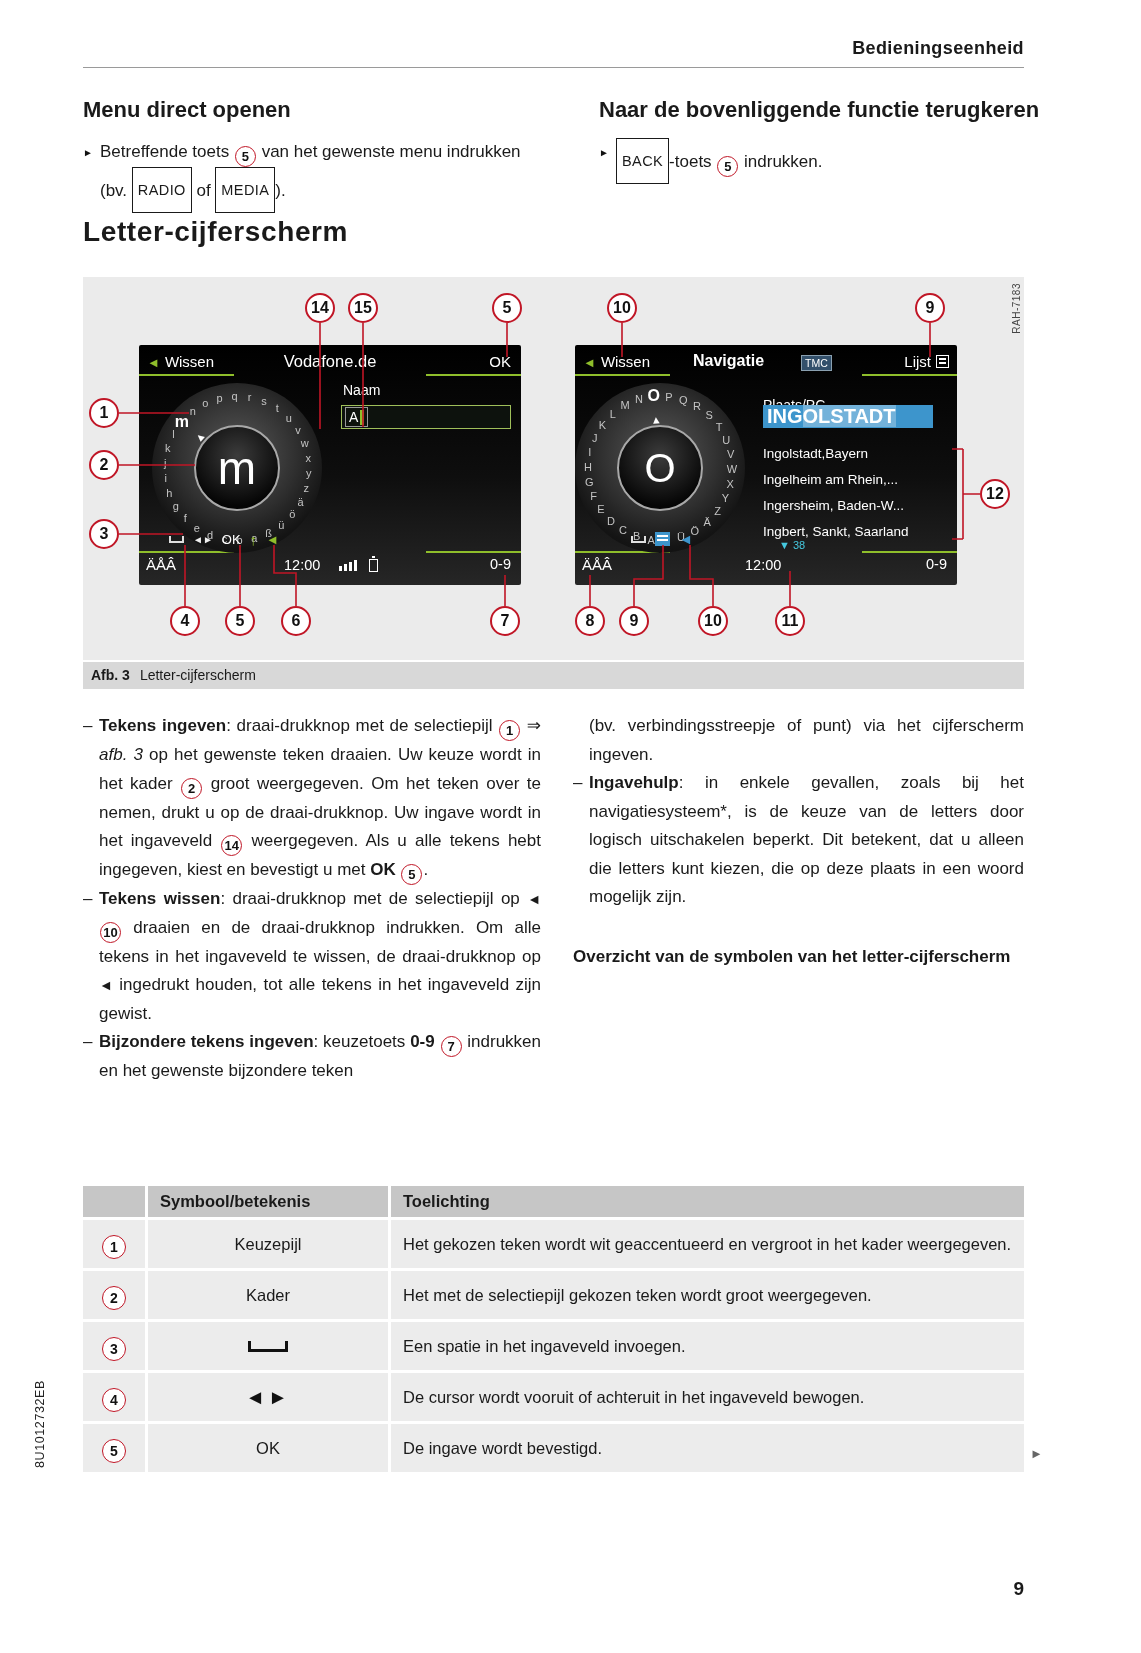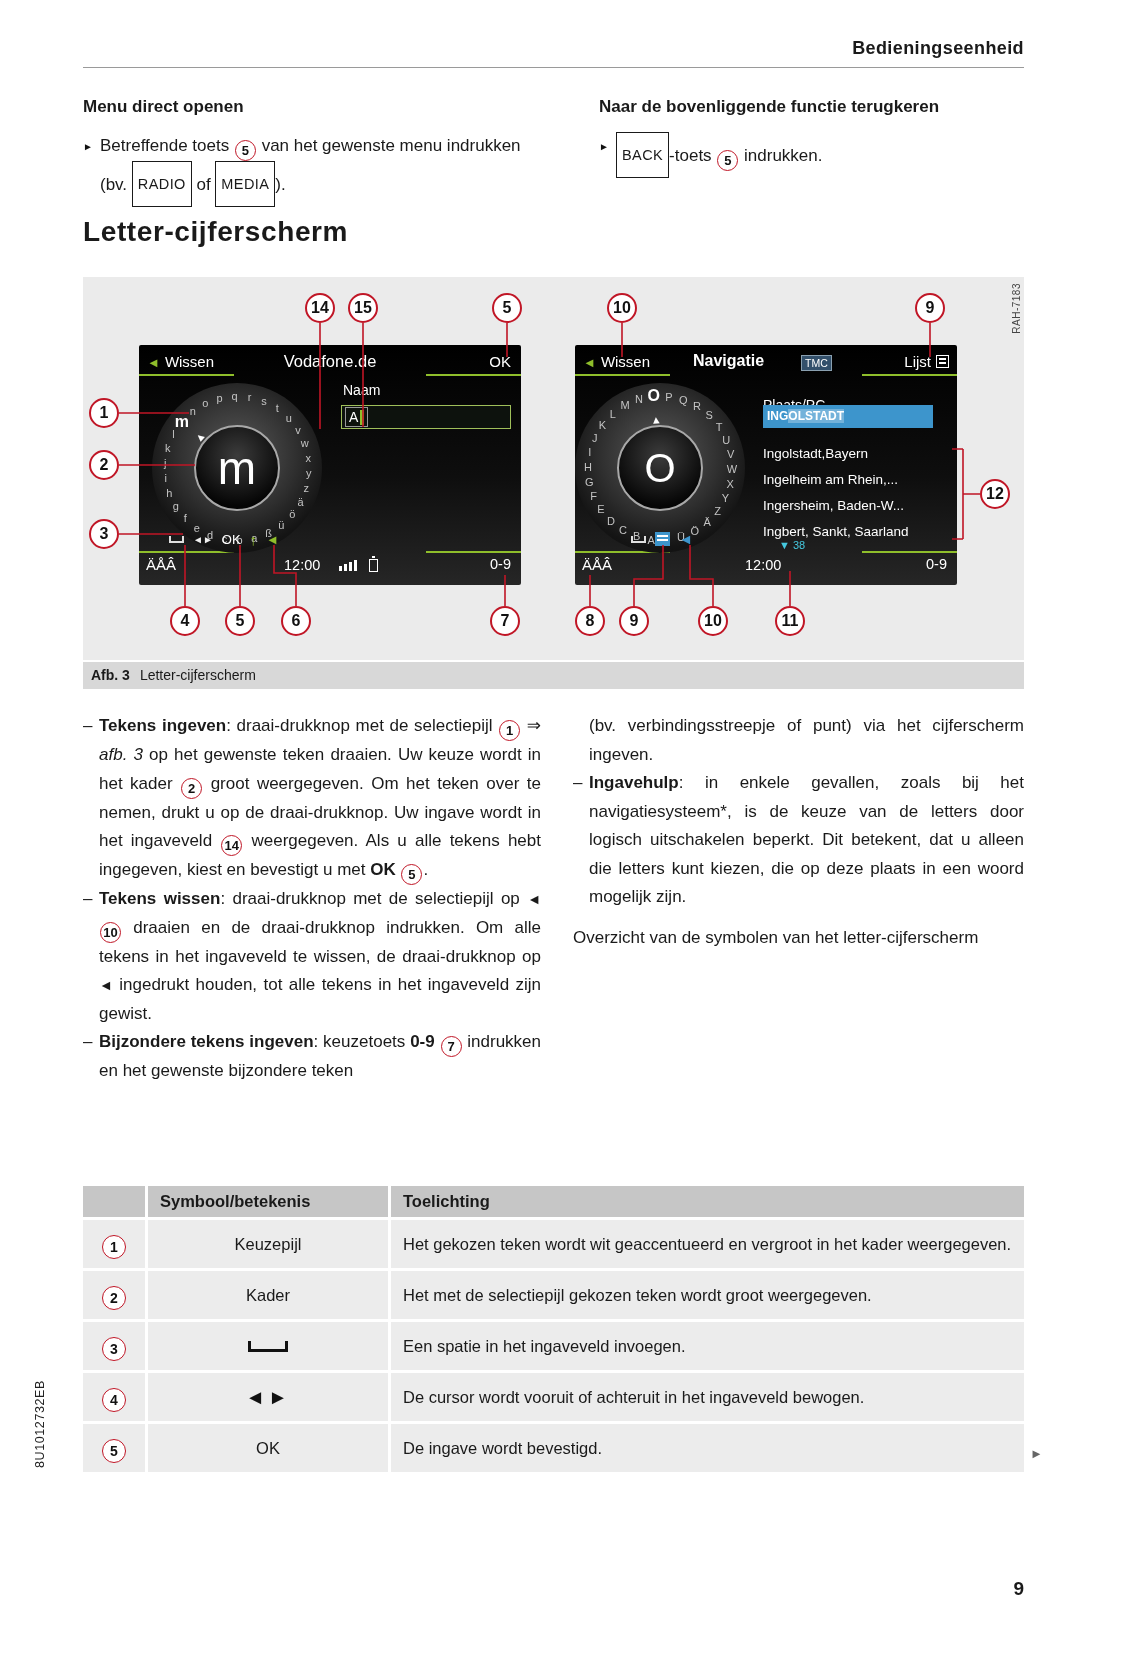--- a/index.html
+++ b/index.html
@@ -17,21 +17,21 @@
     font-weight:bold; font-size:18px; letter-spacing:0.4px; }
   .header-rule { position:absolute; top:67px; left:83px; width:941px; height:1px; background:#9a9a9a; }
   .page-num { position:absolute; top:1578px; left:924px; width:100px; text-align:right;
     font-size:19px; font-weight:bold; }
   .doc-code { position:absolute; left:33px; top:1468px; transform:rotate(-90deg);
     transform-origin:0 0; font-size:12.5px; color:#222; letter-spacing:0.6px; white-space:nowrap; }
 
   
   .intro-left  { position:absolute; top:97px; left:83px;  width:458px; }
   .intro-right { position:absolute; top:97px; left:599px; width:451px; }
-  .intro-h { font-size:17px; font-weight:bold; margin-bottom:15px; }
+  .intro-h { font-size:22px; font-weight:bold; margin-bottom:15px; }
   .bullet { position:relative; padding-left:17px; font-size:17px; line-height:28px; }
   .bmark { position:absolute; left:0; top:1px; font-size:10px; color:#111; }
 
   .section-title { position:absolute; top:216px; left:83px; font-size:28px;
     font-weight:bold; letter-spacing:0.6px; }
 
   
   .co { display:inline-flex; align-items:center; justify-content:center;
     width:21px; height:21px; border:1.7px solid #c01626; border-radius:50%;
     font-size:13px; font-weight:bold; line-height:1; vertical-align:-4px;
@@ -77,21 +77,21 @@
   .gl-bl { left:0; top:206px; width:95px; } .gl-br { right:0; top:206px; width:95px; }
 
   .naam   { position:absolute; left:204px; top:37px; color:#fff; font-size:14px; }
   .plaats { position:absolute; left:188px; top:52px; color:#fff; font-size:14px; }
   .inputL { position:absolute; left:202px; top:60px; width:170px; height:24px;
     border:1px solid #9fbf5a; background:#0d120d; display:flex; align-items:center; padding-left:3px; }
   .char-cell { border:1px solid #999; color:#fff; font-size:14px; padding:0 3px;
     display:inline-flex; align-items:center; height:20px; }
   .cursor-blk { width:4px; height:15px; background:#8fbe2b; margin-left:2px; display:inline-block; }
   .inputR { position:absolute; left:188px; top:60px; width:170px; height:23px;
-    background:#3d95cc; color:#fff; font-size:12px; line-height:23px; padding-left:4px; font-weight:bold; }
+    background:#3d95cc; color:#fff; font-size:20px; line-height:23px; padding-left:4px; font-weight:bold; }
   .inputR .comp { background:rgba(255,255,255,0.28); }
   .results { position:absolute; left:188px; top:96px; color:#fff; font-size:13.5px; line-height:26px; }
 
   .dial { position:absolute; width:170px; height:170px; border-radius:50%;
     background:radial-gradient(circle at 50% 42%, #5a5a5a 0%, #303030 45%, #141414 72%, #0a0a0a 100%); }
   #dial-left { left:13px; top:38px; } #dial-right { left:0; top:38px; }
   .hub { position:absolute; left:50%; top:50%; transform:translate(-50%,-50%);
     width:86px; height:86px; border-radius:50%; border:2px solid #a8a8a8;
     background:radial-gradient(circle at 50% 35%, #3c3c3c, #050505 75%);
     display:flex; align-items:center; justify-content:center; color:#fff; }
@@ -127,21 +127,21 @@
     display:flex; align-items:center; gap:3px; }
 
   
   .body-left  { position:absolute; top:712px; left:83px;  width:458px; font-size:17px;
     line-height:28.5px; text-align:justify; }
   .body-right { position:absolute; top:712px; left:573px; width:451px; font-size:17px;
     line-height:28.5px; text-align:justify; }
   .dash-item { position:relative; padding-left:16px; }
   .dash { position:absolute; left:0; }
   .cont-para { padding-left:16px; }
-  .subhead { font-weight:normal; margin:12px 0 13px 0; text-align:left; line-height:27px; }
+  .subhead { font-weight:bold; margin:31px 0 13px 0; text-align:left; line-height:27px; }
   .closing { text-align:left; }
 
   
   .sym-table { position:absolute; top:1183px; left:83px; width:941px;
     border-collapse:separate; border-spacing:0 3px; font-size:16.5px; table-layout:fixed; }
   .sym-table th { background:#c6c6c6; font-weight:bold; text-align:left;
     padding:6px 12px; border-right:3px solid #fff; }
   .sym-table th:last-child { border-right:none; }
   .sym-table td { background:#ececec; padding:9px 12px; vertical-align:middle;
     border-right:3px solid #fff; line-height:26px; }

